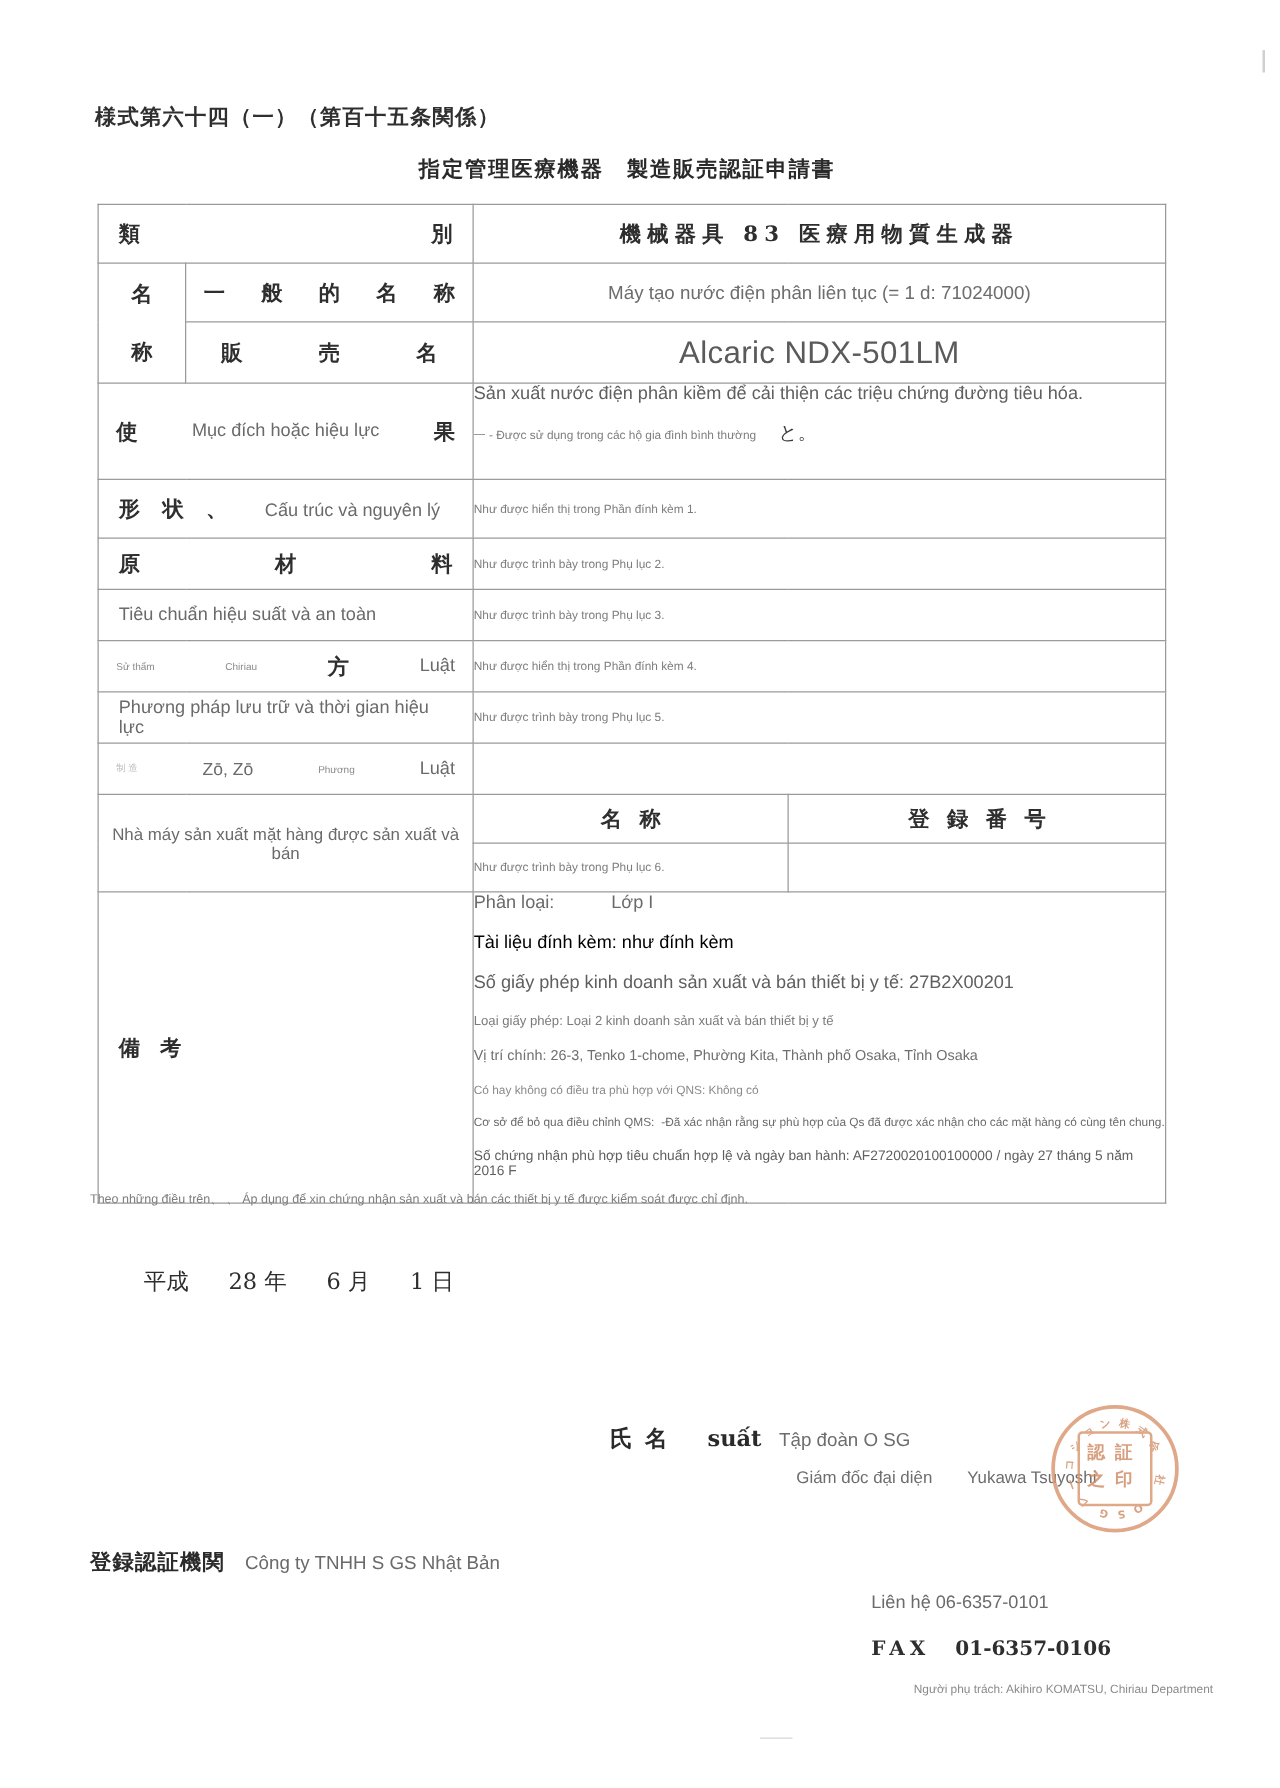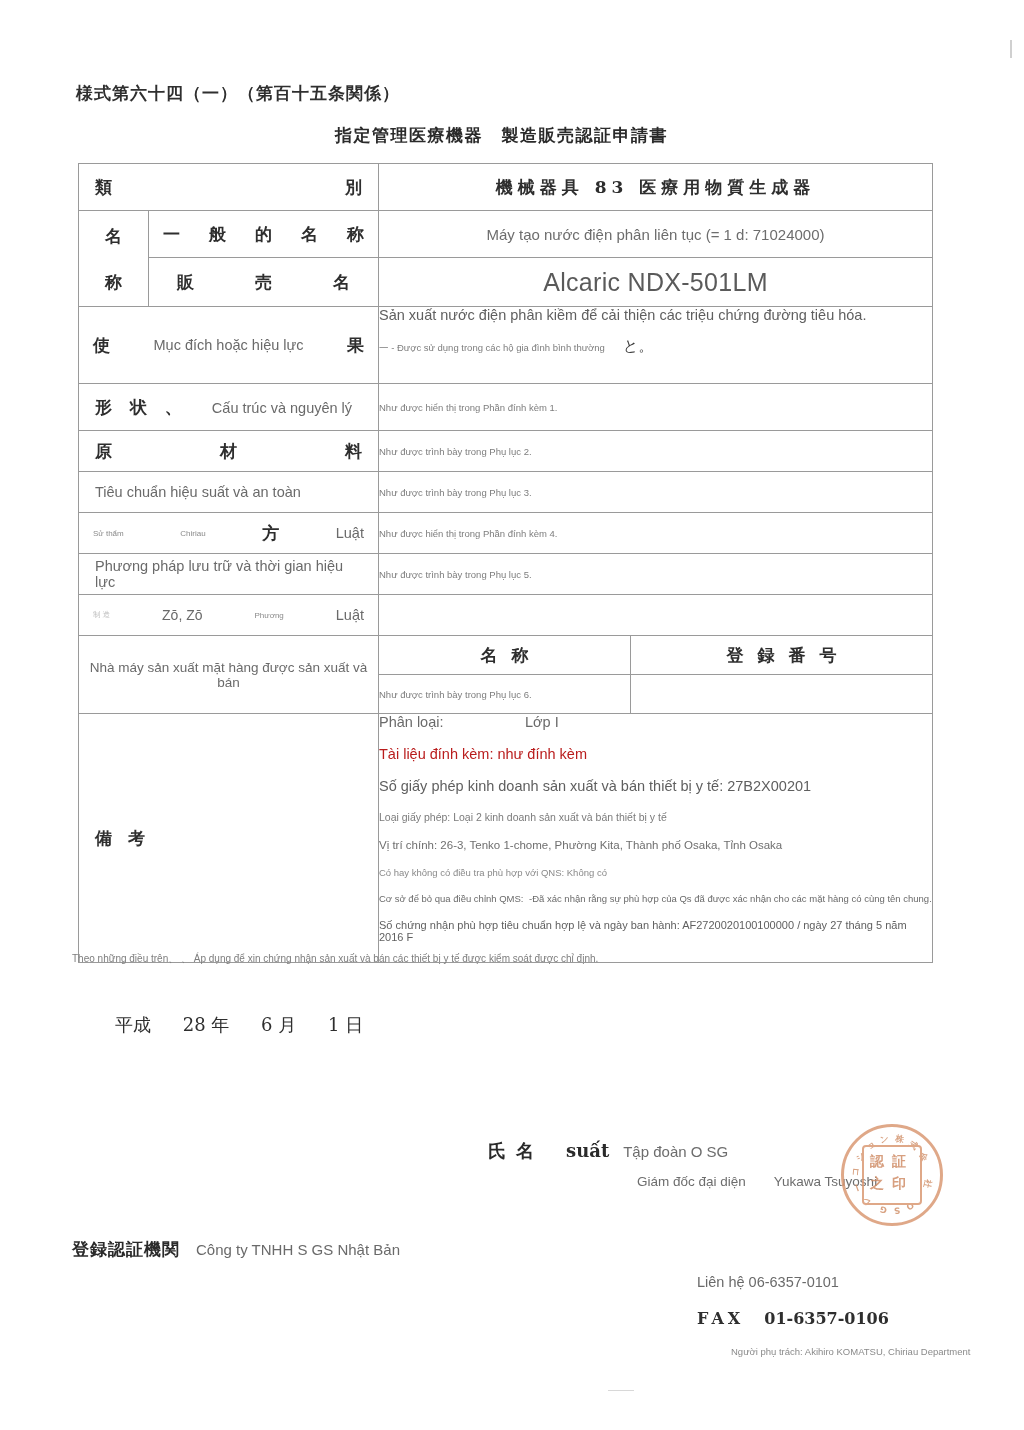--- a/index.html
+++ b/index.html
@@ -81,23 +81,23 @@
     text-indent:14px;
   }
   .remarks-label{
     font-family:"DejaVu Serif","Liberation Serif",serif;
     font-size:17px;font-weight:bold;color:#2e2e2e;text-align:left;letter-spacing:16px;text-indent:16px;
   }
   .remarks-cell{padding:14px 18px 16px 18px;}
   .rm-row{display:flex;align-items:baseline;}
   .rm-k{color:#6a6a6a;}
   .rm-v{color:#6a6a6a;}
-  .rm-1{font-size:14.5px;margin-bottom:16px;gap:36px;}
+  .rm-1{font-size:14.5px;margin-bottom:16px;}
   .rm-1 .rm-k{width:110px;}
-  .rm-2{font-size:14.5px;margin-bottom:16px;color:#b91c1c;}
+  .rm-2{font-size:14.5px;margin-bottom:16px;color:#000000;}
   .rm-3{font-size:14.5px;margin-bottom:17px;color:#5f5f5f;}
   .rm-4{font-size:10.5px;margin-bottom:16px;color:#7b7b7b;}
   .rm-5{font-size:11.5px;margin-bottom:16px;color:#6f6f6f;}
   .rm-6{font-size:9.5px;margin-bottom:15px;color:#8a8a8a;}
   .rm-7{font-size:9.5px;margin-bottom:15px;color:#8a8a8a;display:flex;align-items:baseline;}
   .rm-7 .rm-k{width:150px;}
   .rm-8{font-size:11px;color:#5f5f5f;}
 
   
   .note-line{

